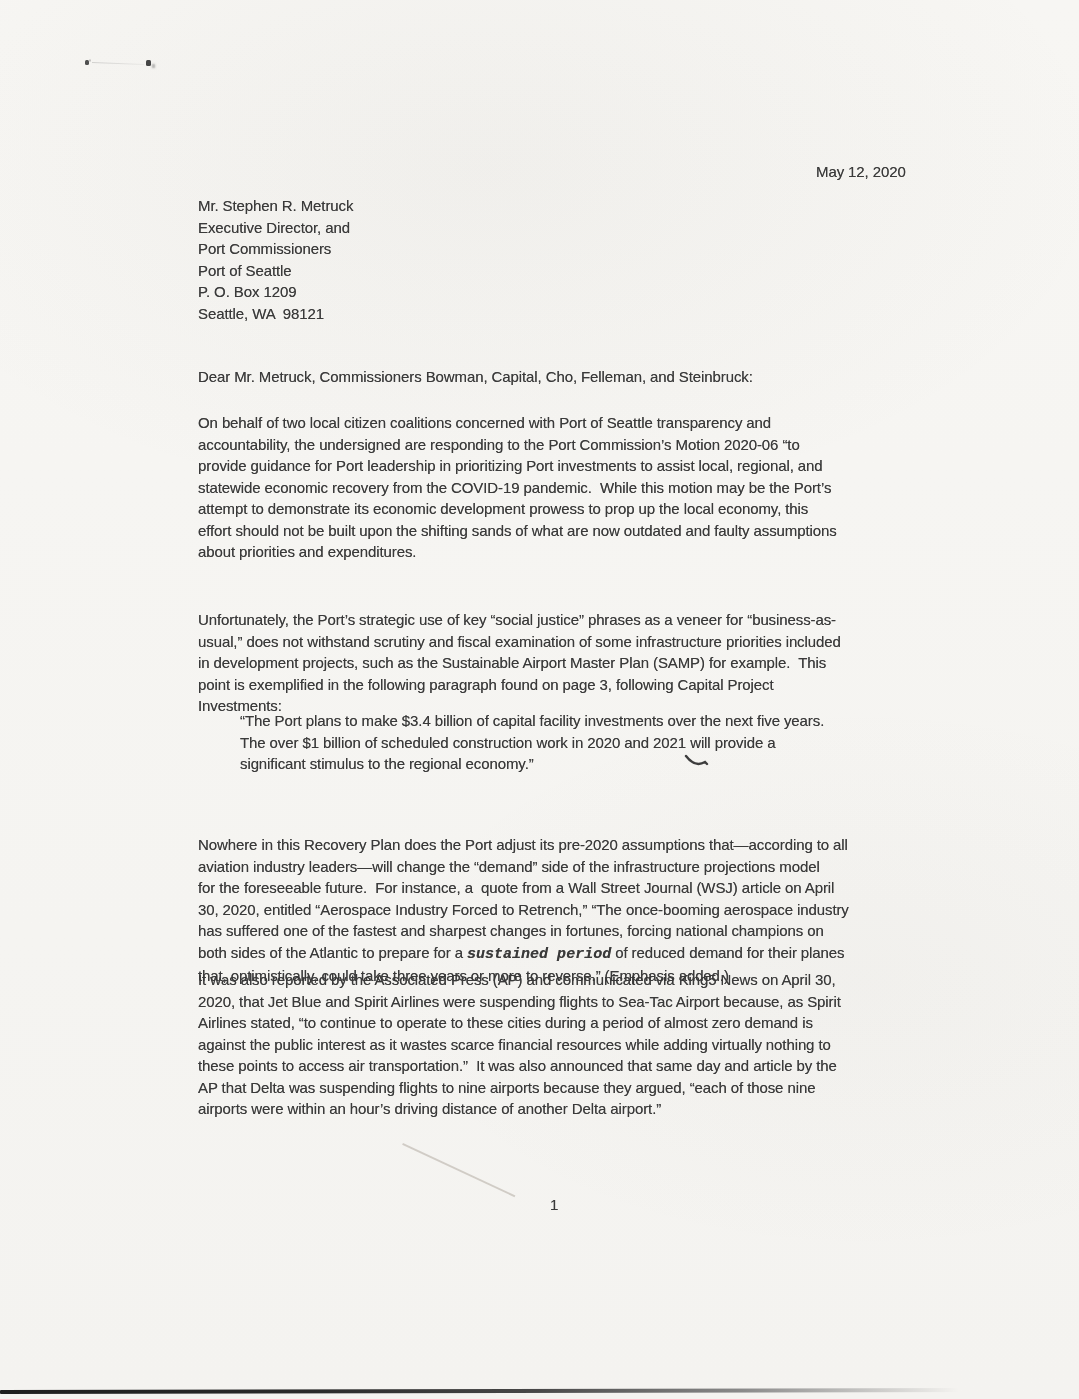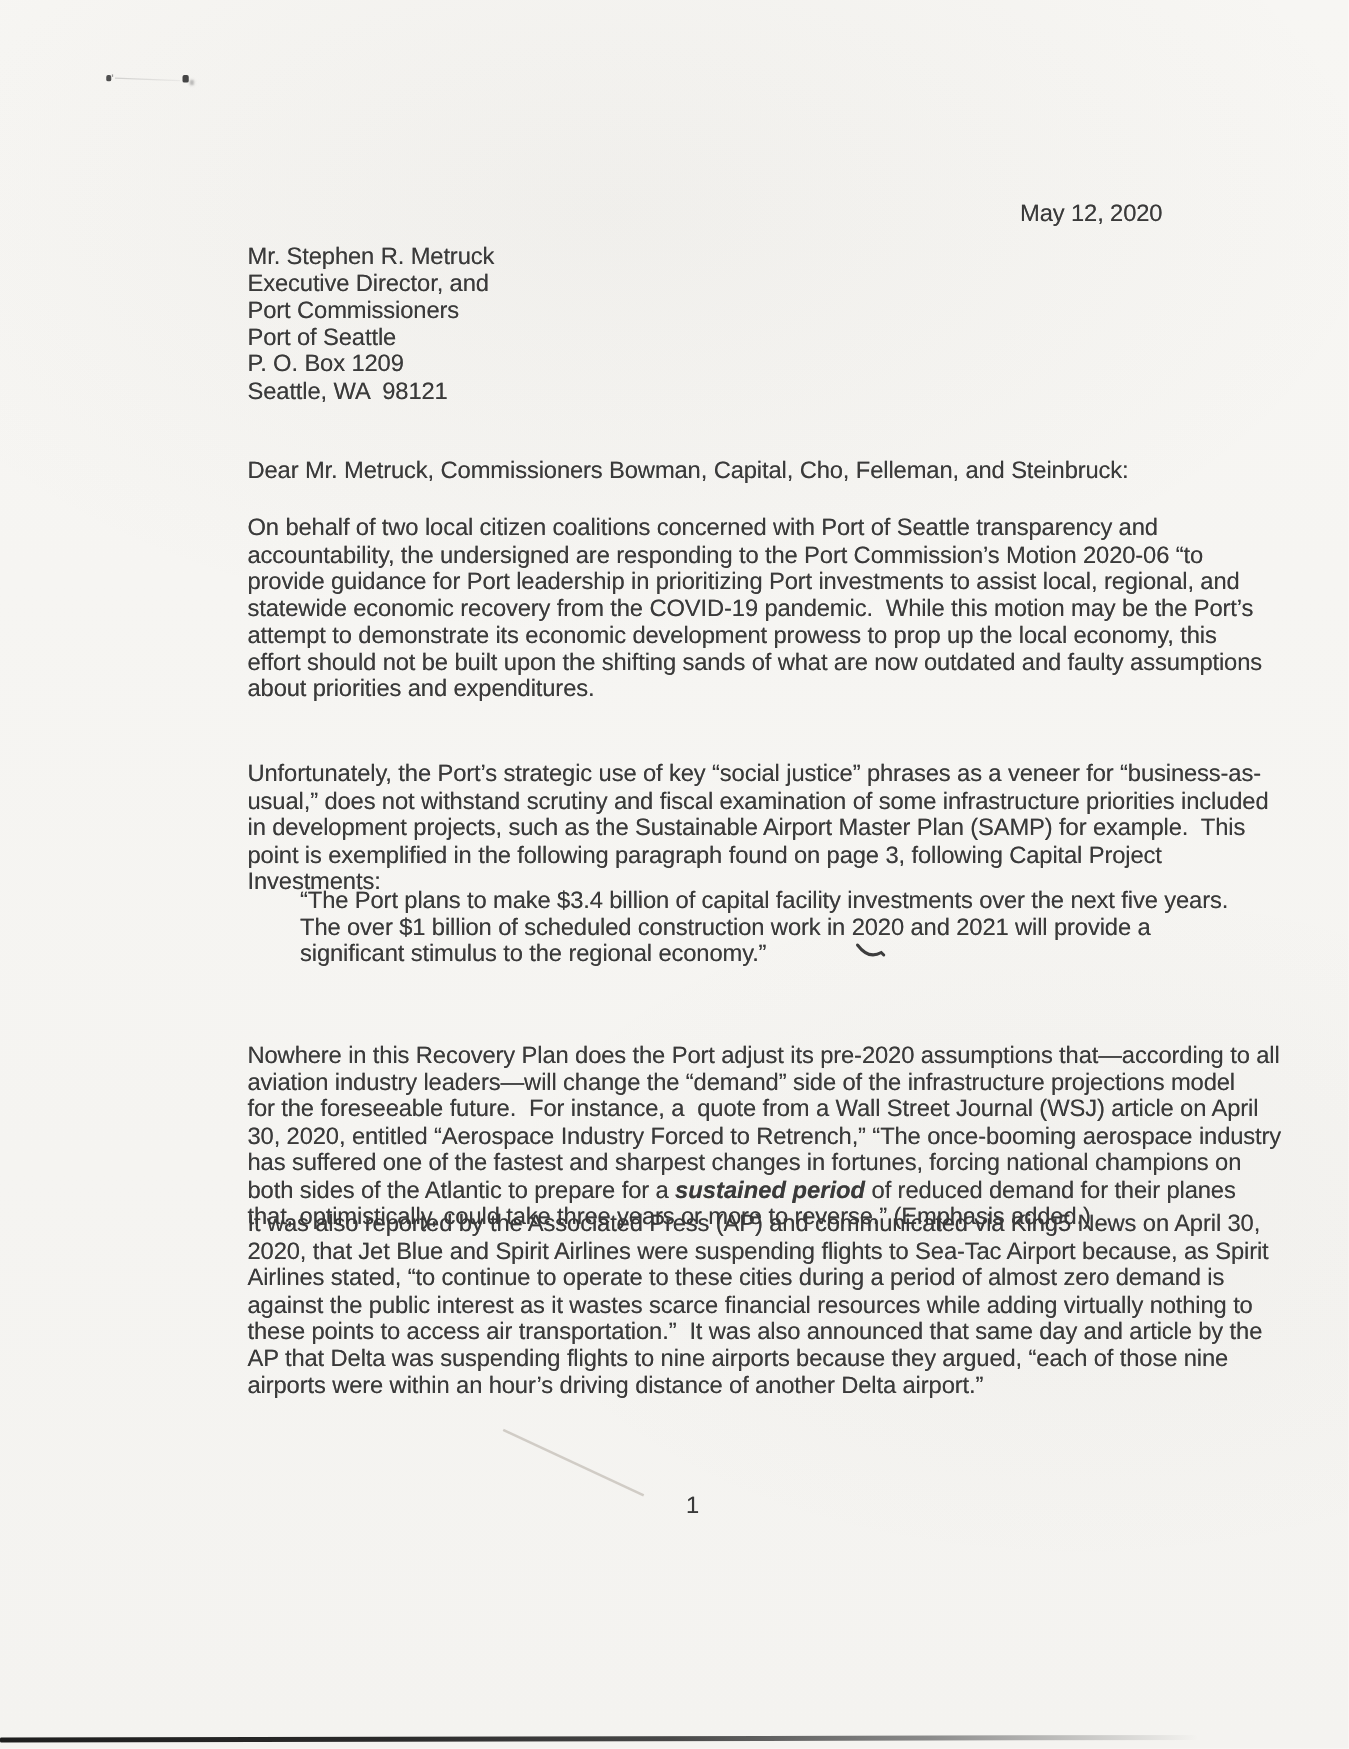--- a/index.html
+++ b/index.html
@@ -11,36 +11,36 @@
     background:
       radial-gradient(ellipse 900px 500px at 45% 12%, rgba(120,115,105,0.05), rgba(120,115,105,0) 70%),
       radial-gradient(ellipse 700px 400px at 80% 70%, rgba(120,115,105,0.03), rgba(120,115,105,0) 70%),
       linear-gradient(#f7f6f3, #f4f3f0);
     font-family: "Liberation Sans", "DejaVu Sans", sans-serif;
     color: #3a3a3a;
   }
   .textblock {
     position: absolute;
     white-space: pre;
-    font-size: 19px;
+    font-size: 15px;
     line-height: 21.5px;
     letter-spacing: -0.1px;
     text-shadow: 0 0 0.5px rgba(55,55,55,0.65);
   }
   .date        { left: 816px; top: 161px; }
   .address     { left: 198px; top: 195px; }
   .salutation  { left: 198px; top: 366px; }
   .para-1      { left: 198px; top: 412px; }
   .para-2      { left: 198px; top: 584px; margin-top: 25px; }
   .quote       { left: 240px; top: 710px; }
   .para-3      { left: 198px; top: 834px; }
   .para-4      { left: 198px; top: 969px; }
   .page-number { left: 198px; top: 1194px; width: 712px; text-align: center; white-space: normal; }
 
-  b i { letter-spacing: 0; }
+  b i { letter-spacing: 0; font-family: Liberation Mono, monospace; }
 
   
   .speck { position: absolute; background: #4f4f4f; border-radius: 1.5px; }
   .speck-1 { left: 85px;  top: 60px; width: 4px; height: 5px;
              box-shadow: 3px -2px 0 -1.5px rgba(90,90,90,0.6); }
   .speck-2 { left: 146px; top: 60px; width: 5px; height: 6px; background: #454545;
              box-shadow: 5px 3px 2px -1px rgba(110,110,110,0.5); }
   .speck-trail { position: absolute; left: 92px; top: 63px; width: 52px; height: 1px;
                  background: linear-gradient(to right, rgba(140,140,140,0.35), rgba(160,160,160,0.12));
                  transform: rotate(2deg); }

